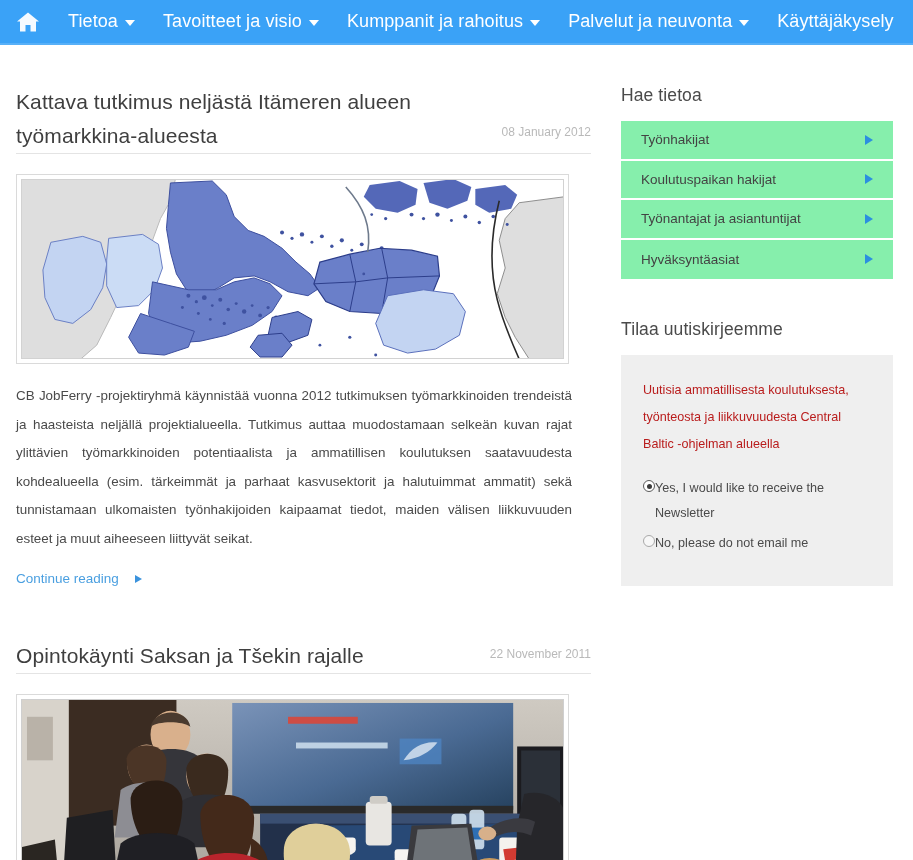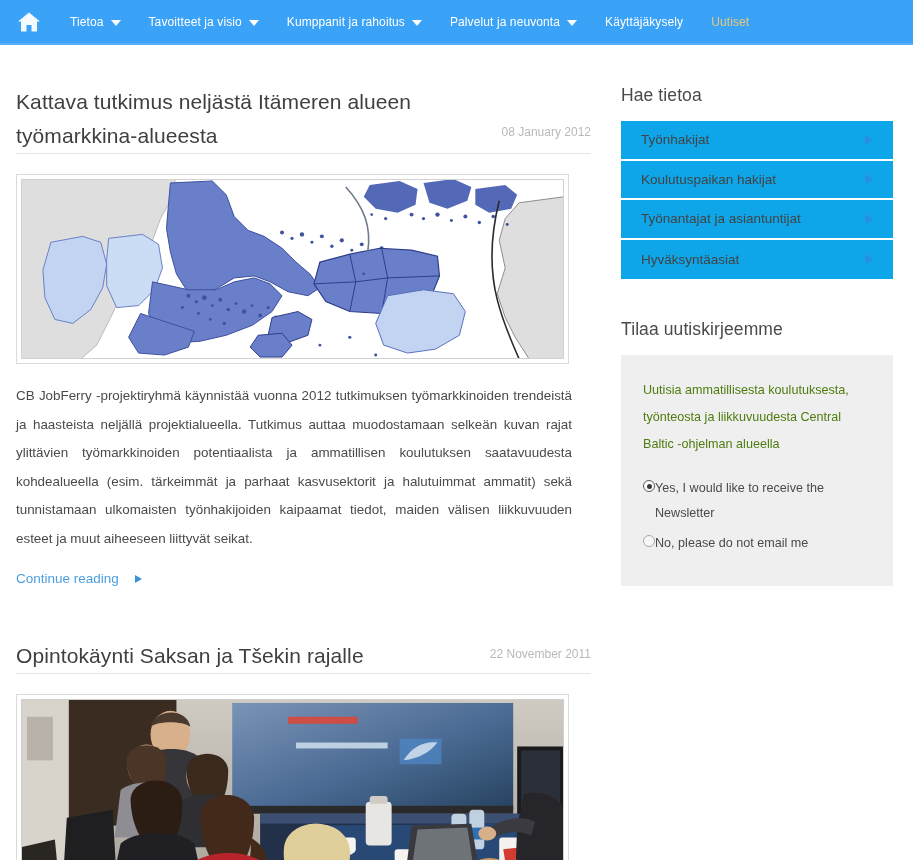--- a/index.html
+++ b/index.html
@@ -26,21 +26,21 @@
     cursor: pointer;
   }
   .nav-home svg { display: block; }
   .nav-item {
     display: flex;
     align-items: center;
     gap: 7px;
     padding: 0 14px;
     height: 43px;
     color: #ffffff;
-    font-size: 12px;
+    font-size: 18px;
     white-space: nowrap;
     cursor: pointer;
     letter-spacing: .1px;
   }
   .nav-item.active { color: #e8c87a; }
   .caret {
     width: 0; height: 0;
     border-left: 5px solid transparent;
     border-right: 5px solid transparent;
     border-top: 6px solid #ffffff;
@@ -115,21 +115,21 @@
   }
 
   
   .side-title {
     font-size: 17.5px;
     color: #4a4a4a;
     font-weight: 400;
     margin-bottom: 15px;
     letter-spacing: .1px;
   }
-  .side-list { background: #0ea5e9; margin-bottom: 40px; }
+  .side-list { background: #86efac; margin-bottom: 40px; }
   .side-row {
     height: 39.5px;
     display: flex;
     align-items: center;
     justify-content: space-between;
     padding: 0 20px;
     border-bottom: 2px solid #ffffff;
     cursor: pointer;
     font-size: 13.5px;
     color: #434343;
@@ -142,21 +142,21 @@
     border-left: 8px solid #2b8fe0;
   }
 
   .news-panel {
     background: #efefef;
     padding: 22px 20px 24px 22px;
   }
   .news-text {
     font-size: 12.6px;
     line-height: 2.15;
-    color: #4d7c0f;
+    color: #b91c1c;
     margin-bottom: 18px;
   }
   .radio-row {
     display: flex;
     align-items: flex-start;
     margin-bottom: 6px;
     cursor: pointer;
   }
   .radio {
     width: 12px; height: 12px;

